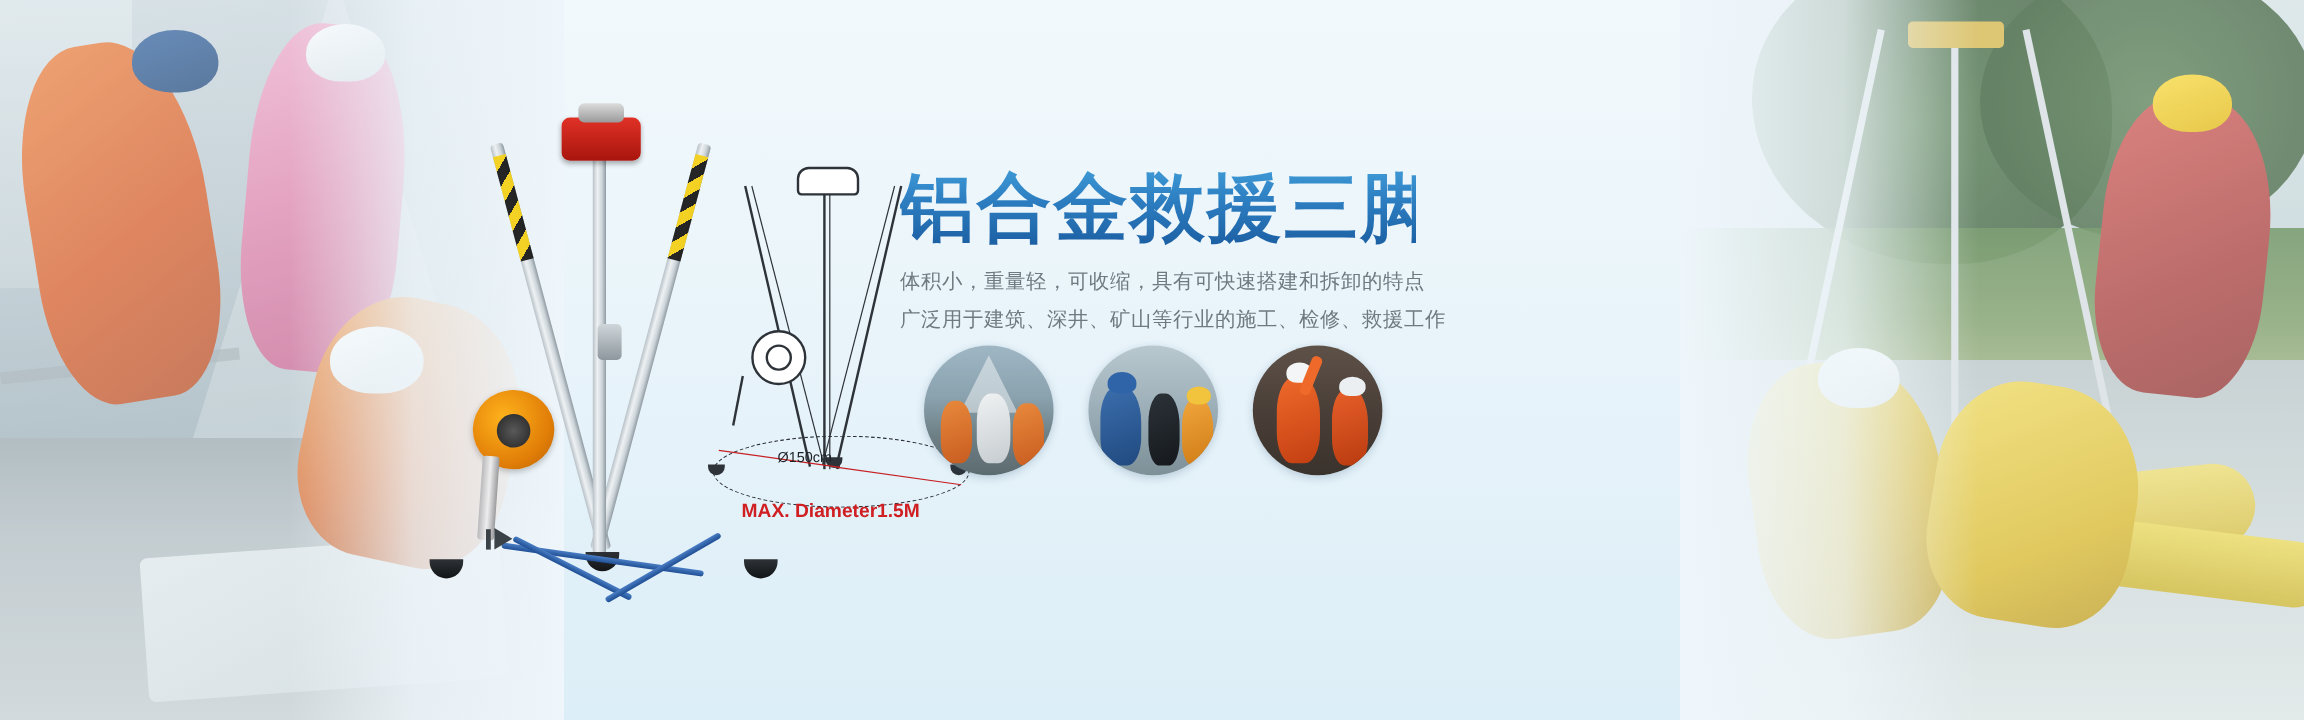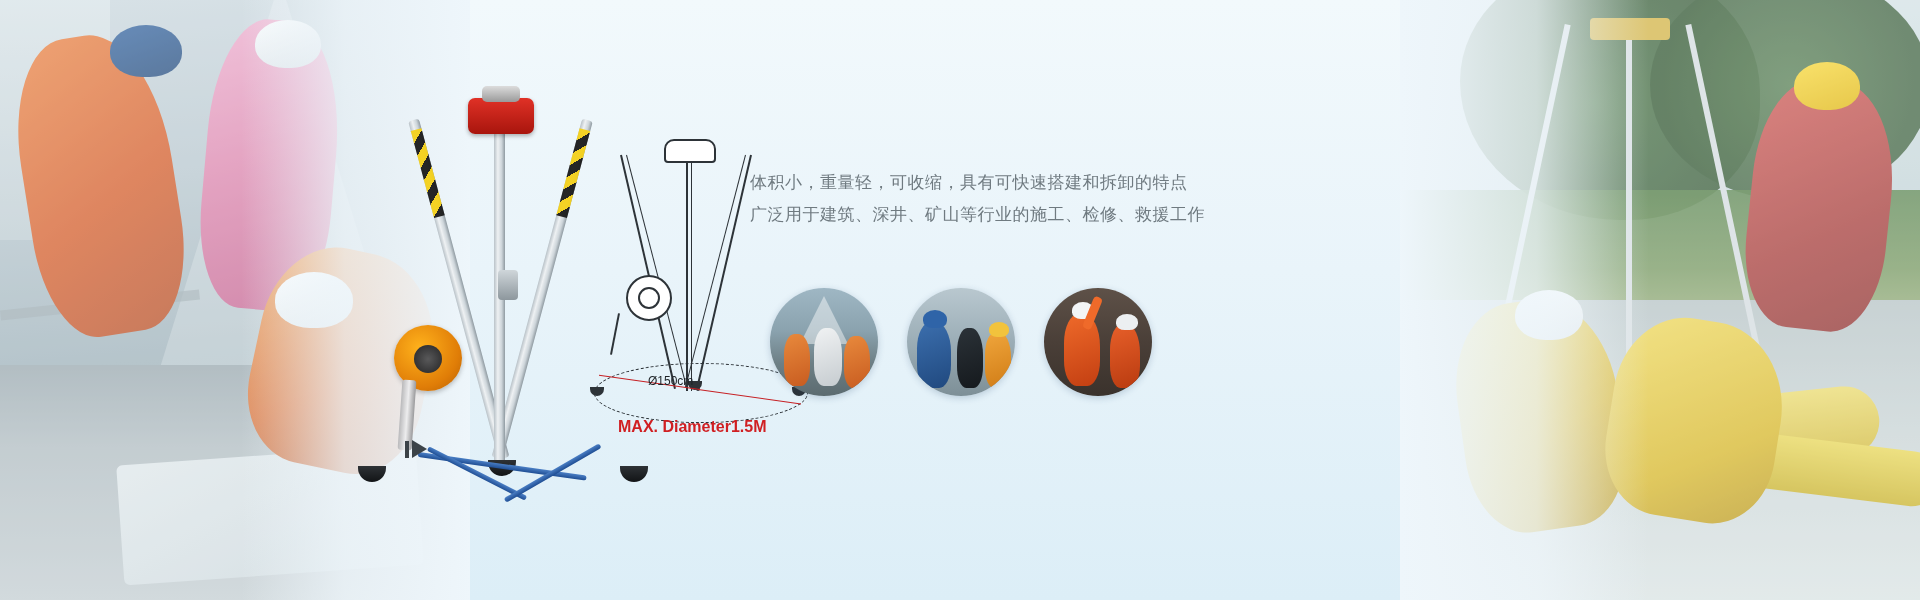--- a/index.html
+++ b/index.html
@@ -103,21 +103,21 @@
 
   
   .textblock{position:absolute;left:750px;top:140px;width:430px;text-align:center;}
   .title{
     font-size:62px;font-weight:bold;letter-spacing:2px;line-height:1.05;
     background:linear-gradient(180deg,#3f9ad6 0%,#2d7fc2 40%,#1c5fa3 100%);
     -webkit-background-clip:text;background-clip:text;color:transparent;
     -webkit-text-fill-color:transparent;margin:0;white-space:nowrap;
     font-family:"DejaVu Sans","Liberation Sans",sans-serif;
   }
-  .sub{font-size:17px;color:#6f7a80;line-height:1.75;margin-top:28px;white-space:nowrap;letter-spacing:.5px;font-family:"DejaVu Sans","Liberation Sans",sans-serif;}
+  .sub{font-size:17px;color:#6f7a80;line-height:1.75;margin-top:16px;white-space:nowrap;letter-spacing:.5px;font-family:"DejaVu Sans","Liberation Sans",sans-serif;}
 
   
   .thumbs{position:absolute;left:770px;top:288px;display:flex;gap:29px;}
   .thumb{width:108px;height:108px;border-radius:50%;overflow:hidden;position:relative;box-shadow:0 2px 7px rgba(30,70,110,.22);}
   .t1{background:linear-gradient(180deg,#9fb7c4 0%,#8aa2ae 40%,#6d7f85 70%,#5c6b70 100%);}
   .t2{background:linear-gradient(180deg,#b9c8cf 0%,#9eb0b9 45%,#7d8f97 100%);}
   .t3{background:linear-gradient(180deg,#5e5148 0%,#4a3f38 50%,#3a322c 100%);}
   .tfig{position:absolute;border-radius:40% 45% 35% 35%;}
   .t1a{left:14px;top:46px;width:26px;height:52px;background:linear-gradient(160deg,#e8893c,#c85c20);}
   .t1b{left:44px;top:40px;width:28px;height:58px;background:linear-gradient(160deg,#f0f2f3,#c6ccd0);}
@@ -224,20 +224,21 @@
     <div class="dfoot" style="left:192px;top:262px"></div>
     <div class="dfoot" style="left:88px;top:256px"></div>
     <div class="dcenter"></div>
     <div class="dim-line"></div>
     <div class="dim-line2"></div>
   </div>
   <div class="dia-text">Ø150cm</div>
   <div class="max-text">MAX. Diameter1.5M</div>
 
   <div class="textblock">
+    <h1 class="title">铝合金救援三脚架</h1>
     <div class="sub">体积小，重量轻，可收缩，具有可快速搭建和拆卸的特点</div>
     <div class="sub" style="margin-top:2px">广泛用于建筑、深井、矿山等行业的施工、检修、救援工作</div>
   </div>
 
   <div class="thumbs">
     <div class="thumb t1">
       <div class="t1tri"></div>
       <div class="tfig t1a"></div>
       <div class="tfig t1b"></div>
       <div class="tfig t1c"></div>

